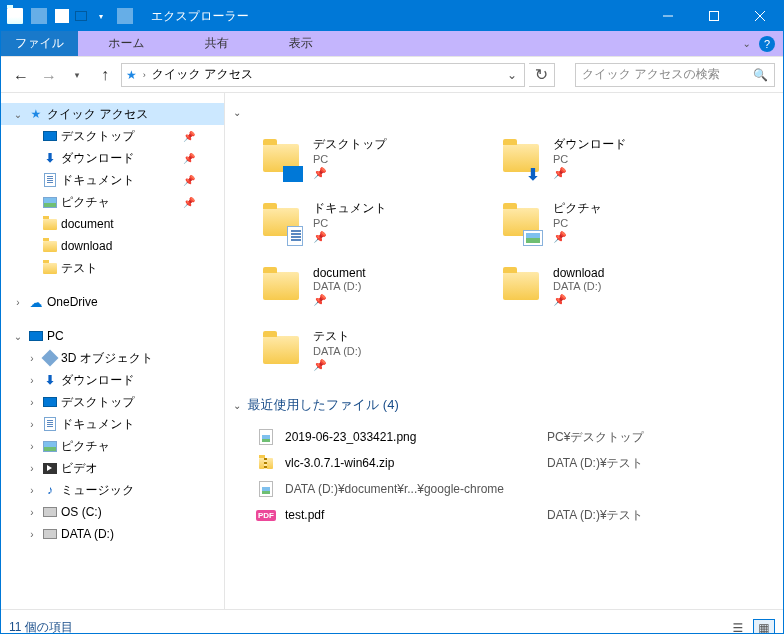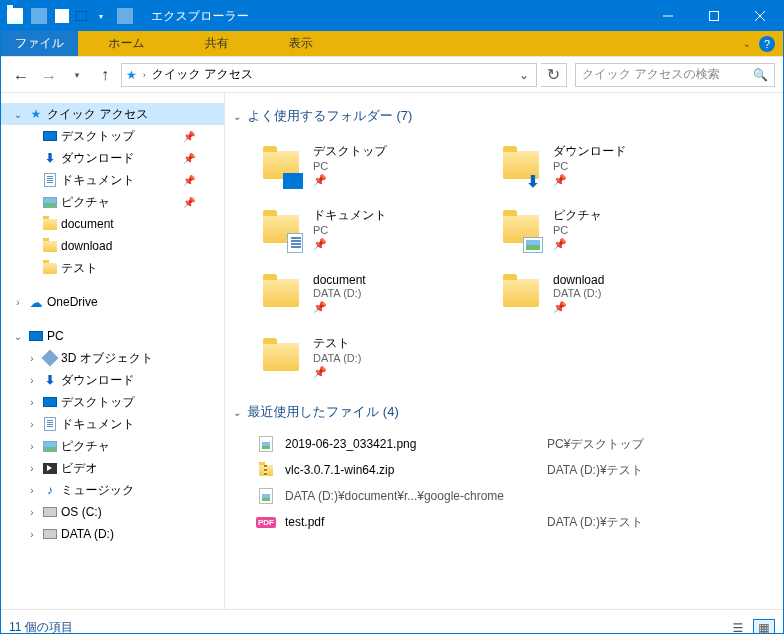--- a/index.html
+++ b/index.html
@@ -4,34 +4,34 @@
 <style>
 * { margin: 0; padding: 0; box-sizing: border-box; font-family: "Yu Gothic UI", "Meiryo UI", sans-serif; }
 body { background: #fff; width: 784px; height: 634px; overflow: hidden; border: 1px solid #0078d7; }
 .titlebar { height: 30px; background: #0078d7; display: flex; align-items: center; color: #fff; font-size: 12px; }
 .titlebar .icons { display: flex; align-items: center; padding: 0 6px; gap: 4px; }
 .titlebar .icons span { width: 16px; height: 16px; display: inline-flex; align-items: center; justify-content: center; }
 .titlebar .qat-sep { width: 1px; height: 18px; background: rgba(255,255,255,0.4); margin: 0 4px; }
 .titlebar .title { padding-left: 8px; }
 .winbtns { margin-left: auto; display: flex; }
 .winbtn { width: 46px; height: 30px; display: flex; align-items: center; justify-content: center; color: #fff; }
-.menubar { height: 26px; background: #eab308; display: flex; align-items: stretch; border-bottom: 1px solid #e5e5e5; font-size: 12px; }
+.menubar { height: 26px; background: #c4b5fd; display: flex; align-items: stretch; border-bottom: 1px solid #e5e5e5; font-size: 12px; }
 .menu-file { background: #1979ca; color: #fff; padding: 0 14px; display: flex; align-items: center; }
 .menu-tab { padding: 0 30px; display: flex; align-items: center; color: #333; }
 .menu-right { margin-left: auto; display: flex; align-items: center; padding-right: 8px; gap: 8px; color: #0078d7; }
 .help-circle { width: 16px; height: 16px; border-radius: 50%; background: #0078d7; color: #fff; font-size: 11px; display: flex; align-items: center; justify-content: center; }
 .navbar { height: 36px; display: flex; align-items: center; padding: 4px 8px; gap: 4px; border-bottom: 1px solid #e5e5e5; }
 .navbtn { width: 24px; height: 24px; display: flex; align-items: center; justify-content: center; color: #999; }
 .navbtn.active { color: #333; }
 .addrbar { flex: 1; height: 24px; border: 1px solid #ccc; display: flex; align-items: center; font-size: 12px; padding: 0 4px; gap: 6px; }
 .addrbar .star { color: #1e88e5; }
 .addr-spacer { flex: 1; }
 .addr-drop { color: #555; width: 16px; text-align: center; }
 .refresh { width: 26px; height: 24px; border: 1px solid #ccc; border-left: none; display: flex; align-items: center; justify-content: center; color: #555; }
-.searchbar { width: 200px; height: 24px; border: 1px solid #ccc; display: flex; align-items: center; font-size: 12px; padding: 0 6px; color: #888; margin-left: 4px; }
+.searchbar { width: 200px; height: 24px; border: 1px solid #ccc; display: flex; align-items: center; font-size: 12px; padding: 0 6px; color: #888; margin-left: 16px; }
 .searchbar .mag { margin-left: auto; color: #555; }
 .main { display: flex; height: calc(100% - 30px - 26px - 36px - 24px); }
 .sidebar { width: 224px; border-right: 1px solid #e5e5e5; overflow-y: auto; position: relative; font-size: 12px; padding-top: 10px; }
 .sidebar::-webkit-scrollbar { width: 16px; }
 .tree-item { display: flex; align-items: center; height: 22px; padding-left: 4px; gap: 2px; white-space: nowrap; }
 .tree-item .exp { width: 14px; text-align: center; color: #666; font-size: 10px; }
 .tree-item .ico { width: 18px; height: 16px; display: inline-flex; align-items: center; justify-content: center; }
 .tree-item .pin { margin-left: auto; margin-right: 28px; color: #888; font-size: 10px; }
 .tree-item.selected { background: #cce8ff; }
 .tree-item.lvl1 { padding-left: 24px; }
@@ -286,21 +286,20 @@
             <span class="small-drive"></span>
           </span>
           <span>DATA (D:)</span>
         </div>
       </div>
   </div>
 
   <div class="content">
     <div class="section-header">
       <span class="caret">⌄</span>
-      <span>よく使用するフォルダー (7)</span>
     </div>
     <div class="folder-grid" id="folder-grid">
         <div class="folder-card">
           <div class="bigico">
             <div class="ic-folder"></div>
             <span class="overlay ov-desktop"></span>
           </div>
           <div class="meta">
             <div class="name">デスクトップ</div>
             <div class="sub">PC</div>

